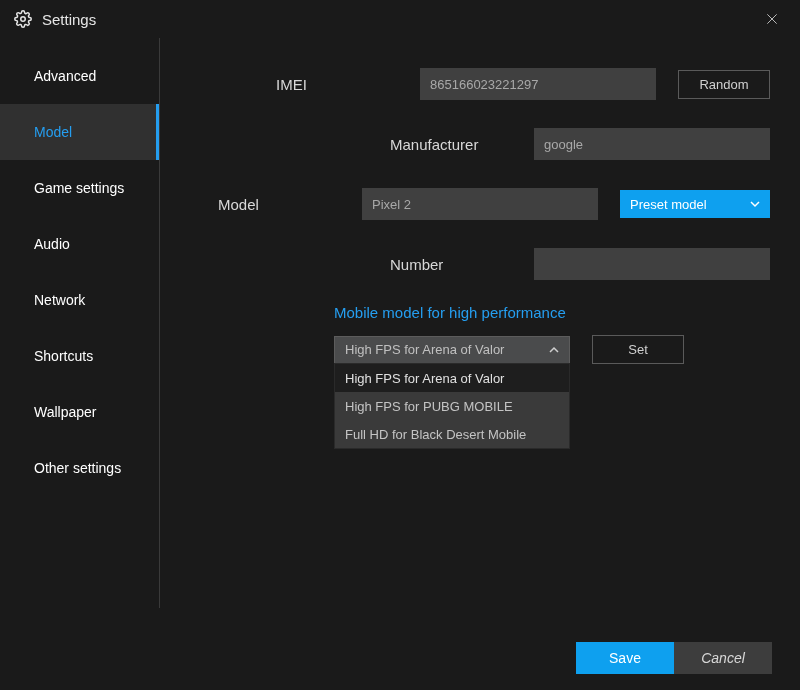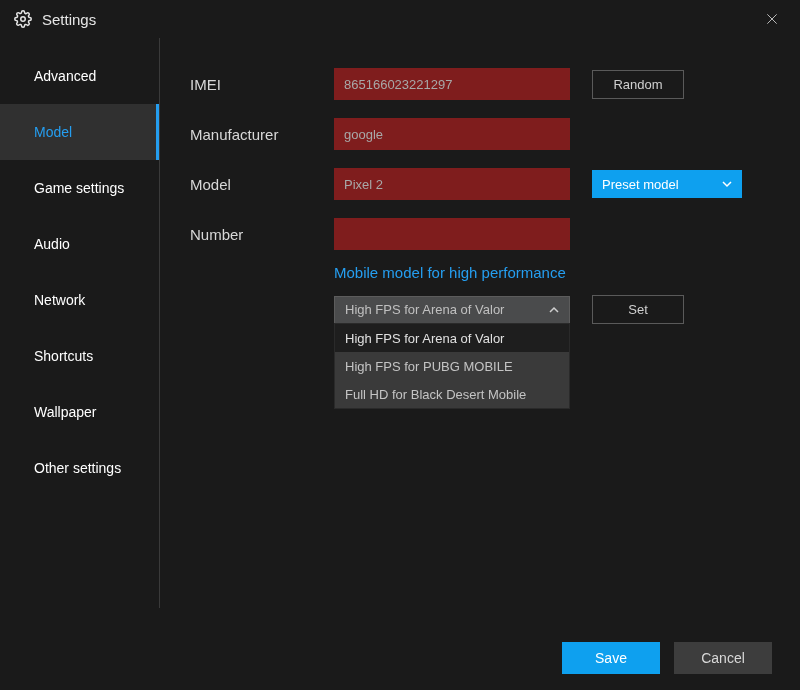--- a/index.html
+++ b/index.html
@@ -62,31 +62,32 @@
       border-right: 3px solid #259ef0;
     }
     .content {
       flex: 1;
       padding: 30px 30px 0 30px;
       position: relative;
     }
     .row {
       display: flex;
       align-items: center;
-      margin-bottom: 18px;
+      margin-bottom: 28px;
+      justify-content: flex-end;
     }
     .row-label {
       width: 144px;
       color: #d8d8d8;
       font-size: 15px;
     }
     .input-box {
       width: 236px;
       height: 28px;
-      background: #7f1d1d;
+      background: #404040;
       border: none;
       color: #a8a8a8;
       padding: 16px 10px;
       font-size: 13px;
       outline: none;
     }
     .btn-outline {
       width: 92px;
       height: 29px;
       margin-left: 22px;
@@ -161,39 +162,40 @@
     .footer {
       position: absolute;
       bottom: 0;
       left: 0;
       right: 0;
       height: 64px;
       display: flex;
       align-items: center;
       justify-content: flex-end;
       padding-right: 28px;
-      gap: 14px;
+      gap: 0;
     }
     .btn-primary {
       width: 98px;
       height: 32px;
       background: #0ea0ef;
       color: #fff;
       border: none;
       font-size: 14px;
       cursor: pointer;
     }
     .btn-secondary {
       width: 98px;
       height: 32px;
       background: #3d3d3d;
       color: #d8d8d8;
       border: none;
       font-size: 14px;
       cursor: pointer;
+      font-style: italic;
     }
     .chev svg { display: block; }
     .perf-block {
       margin-left: 144px;
       margin-top: -4px;
     }
   </style>
 </head>
 <body>
 

